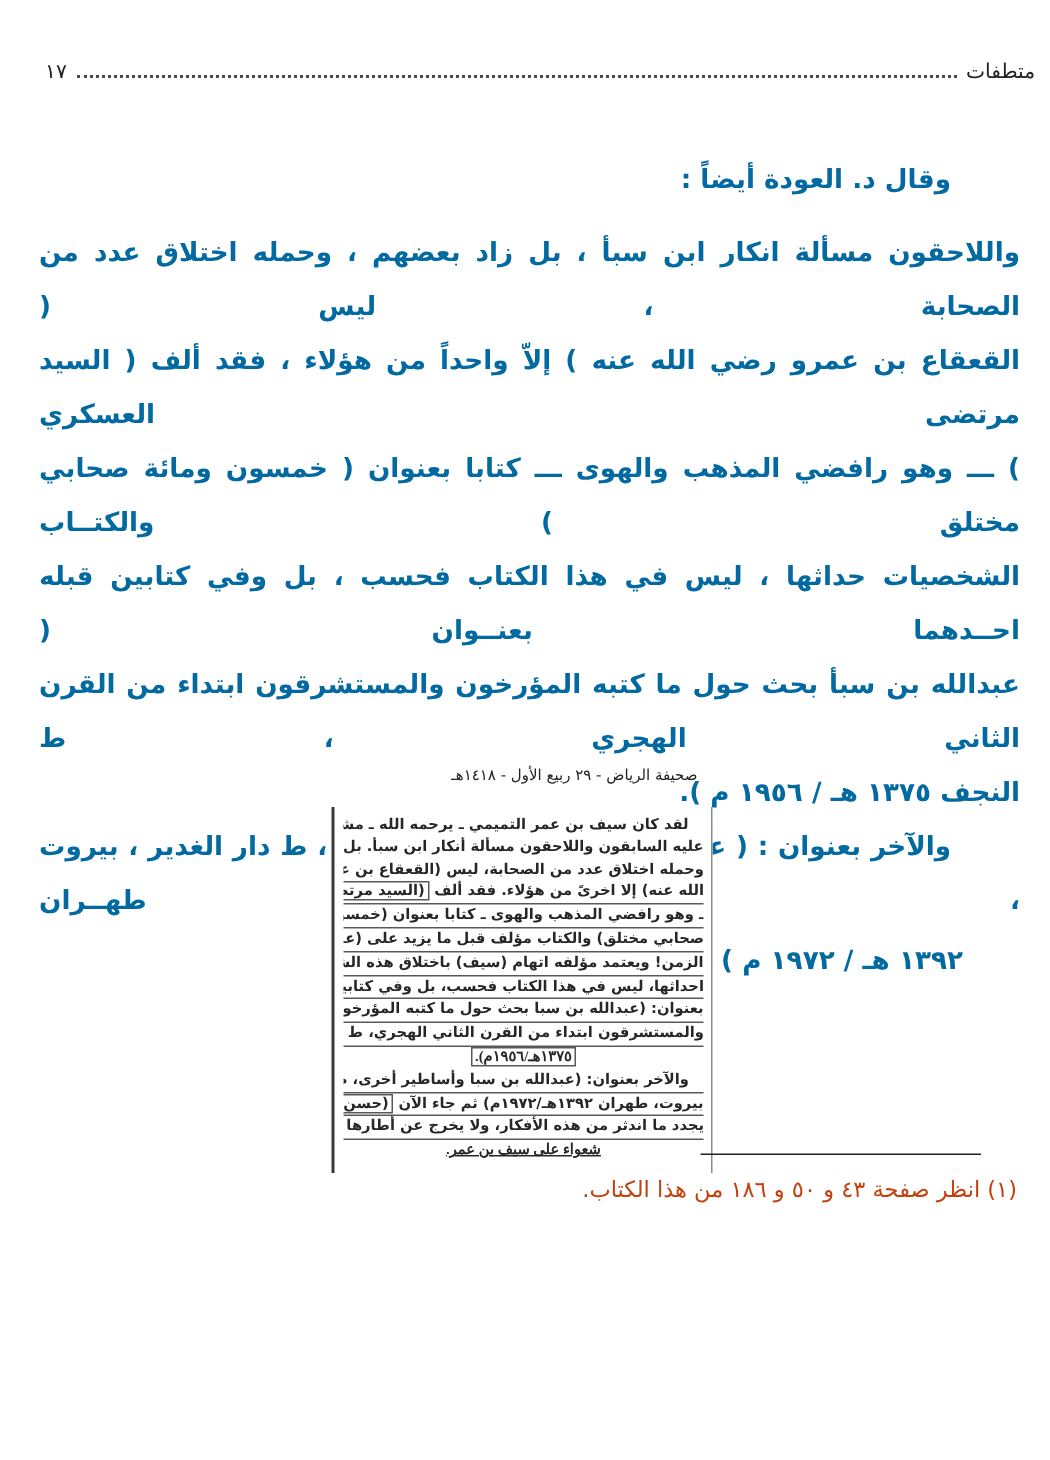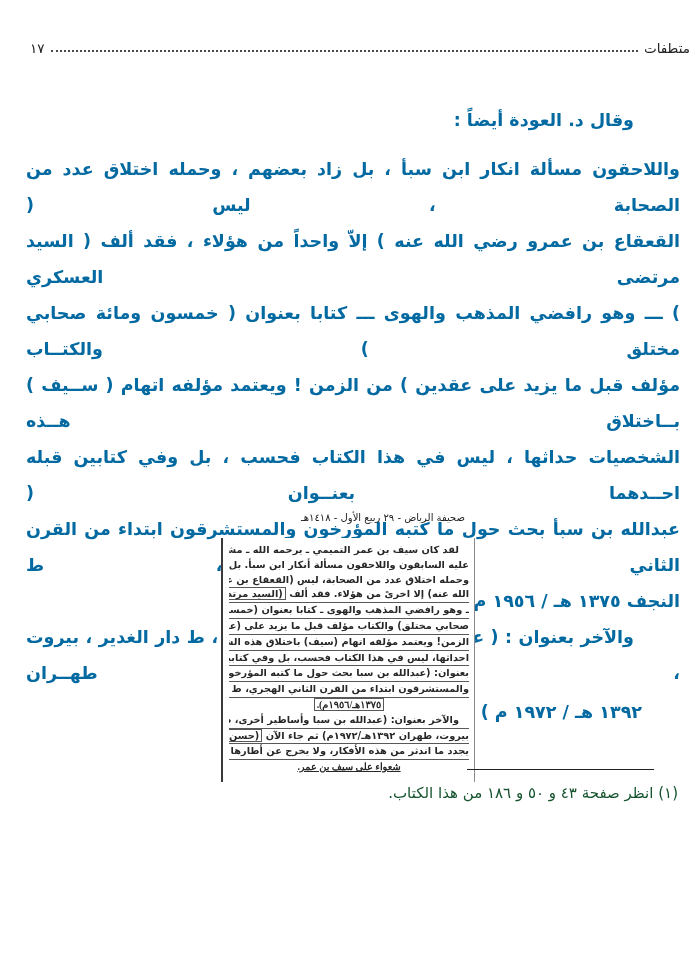--- a/index.html
+++ b/index.html
@@ -59,41 +59,40 @@
   .cl.shortln { text-align:left; text-align-last:center;font-family:Liberation Serif, serif; }
   .bx { border:1px solid #5a5a5a; padding:0 2px; }
   .uline { text-decoration:underline; }
   
   .fn-rule {
     position:absolute; top:769px; left:467px; width:187px;
     border-top:1.5px solid #222;
   }
   .footnote {
     position:absolute; top:780px; right:22px; left:20px;
-    font-size:15px; font-weight:400; color:#14532d;
+    font-size:15px; font-weight:400; color:#c2410c;
     text-align:right; line-height:26px;
   }
 </style>
 </head>
 <body>
 
 <div class="page">
 
   <div class="hdr">
     <span class="title">متطفات</span>
     <span class="leader"></span>
     <span class="pnum">١٧</span>
   </div>
 
   <div class="main">
     <div class="ln indent gap">وقال د. العودة أيضاً :</div>
     <div class="ln just">واللاحقون مسألة انكار ابن سبأ ، بل زاد بعضهم ، وحمله اختلاق عدد من الصحابة ، ليس (</div>
     <div class="ln just">القعقاع بن عمرو رضي الله عنه ) إلاّ واحداً من هؤلاء ، فقد ألف ( السيد مرتضى العسكري</div>
     <div class="ln just">) ـــ وهو رافضي المذهب والهوى ـــ كتابا بعنوان ( خمسون ومائة صحابي مختلق ) والكتــاب</div>
-    <div class="ln just">مؤلف قبل ما يزيد على عقدين ) من الزمن ! ويعتمد مؤلفه اتهام ( ســيف ) بــاختلاق هــذه</div>
     <div class="ln just">الشخصيات حداثها ، ليس في هذا الكتاب فحسب ، بل وفي كتابين قبله احــدهما بعنــوان (</div>
     <div class="ln just">عبدالله بن سبأ بحث حول ما كتبه المؤرخون والمستشرقون ابتداء من القرن الثاني الهجري ، ط</div>
     <div class="ln">النجف ١٣٧٥ هـ / ١٩٥٦ م ).</div>
     <div class="ln indent just">والآخر بعنوان : ( عبدالله بن سبأ واساطير اخرى ، ط دار الغدير ، بيروت ، طهــران</div>
     <div class="ln endln">
       <span>١٣٩٢ هـ / ١٩٧٢ م )</span>
       <sup class="fnref">(١)</sup>
     </div>
   </div>
 

